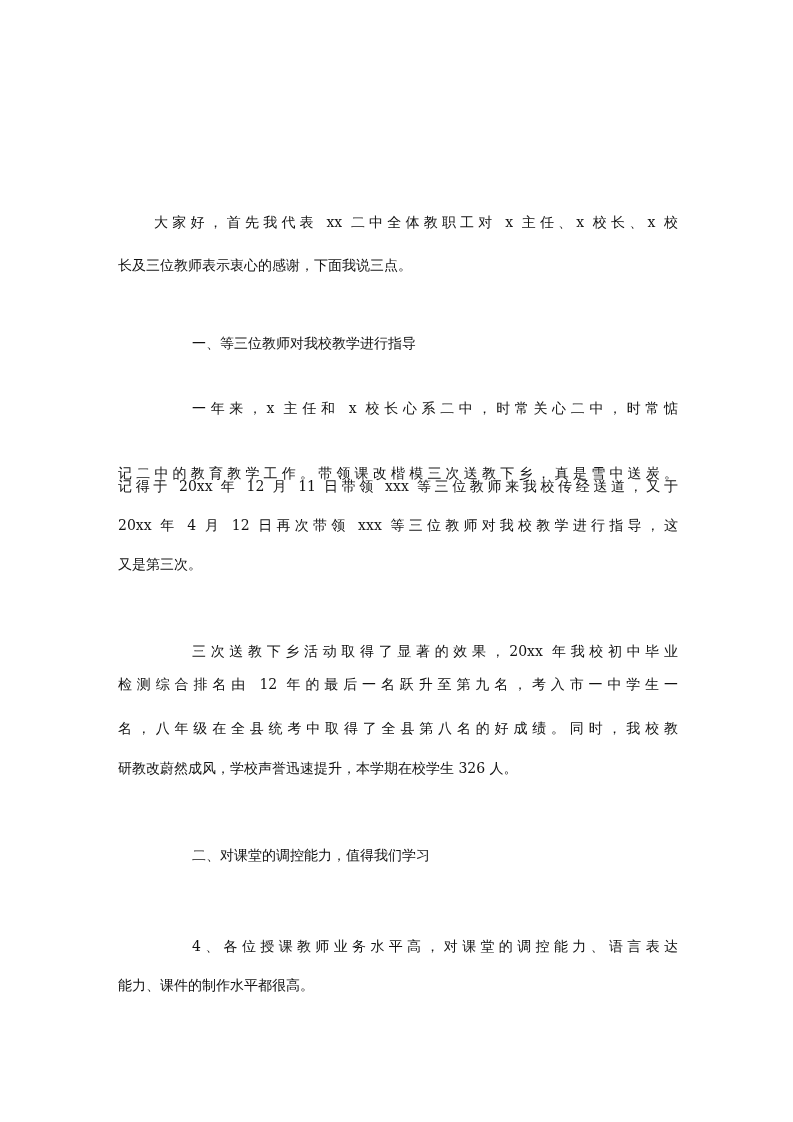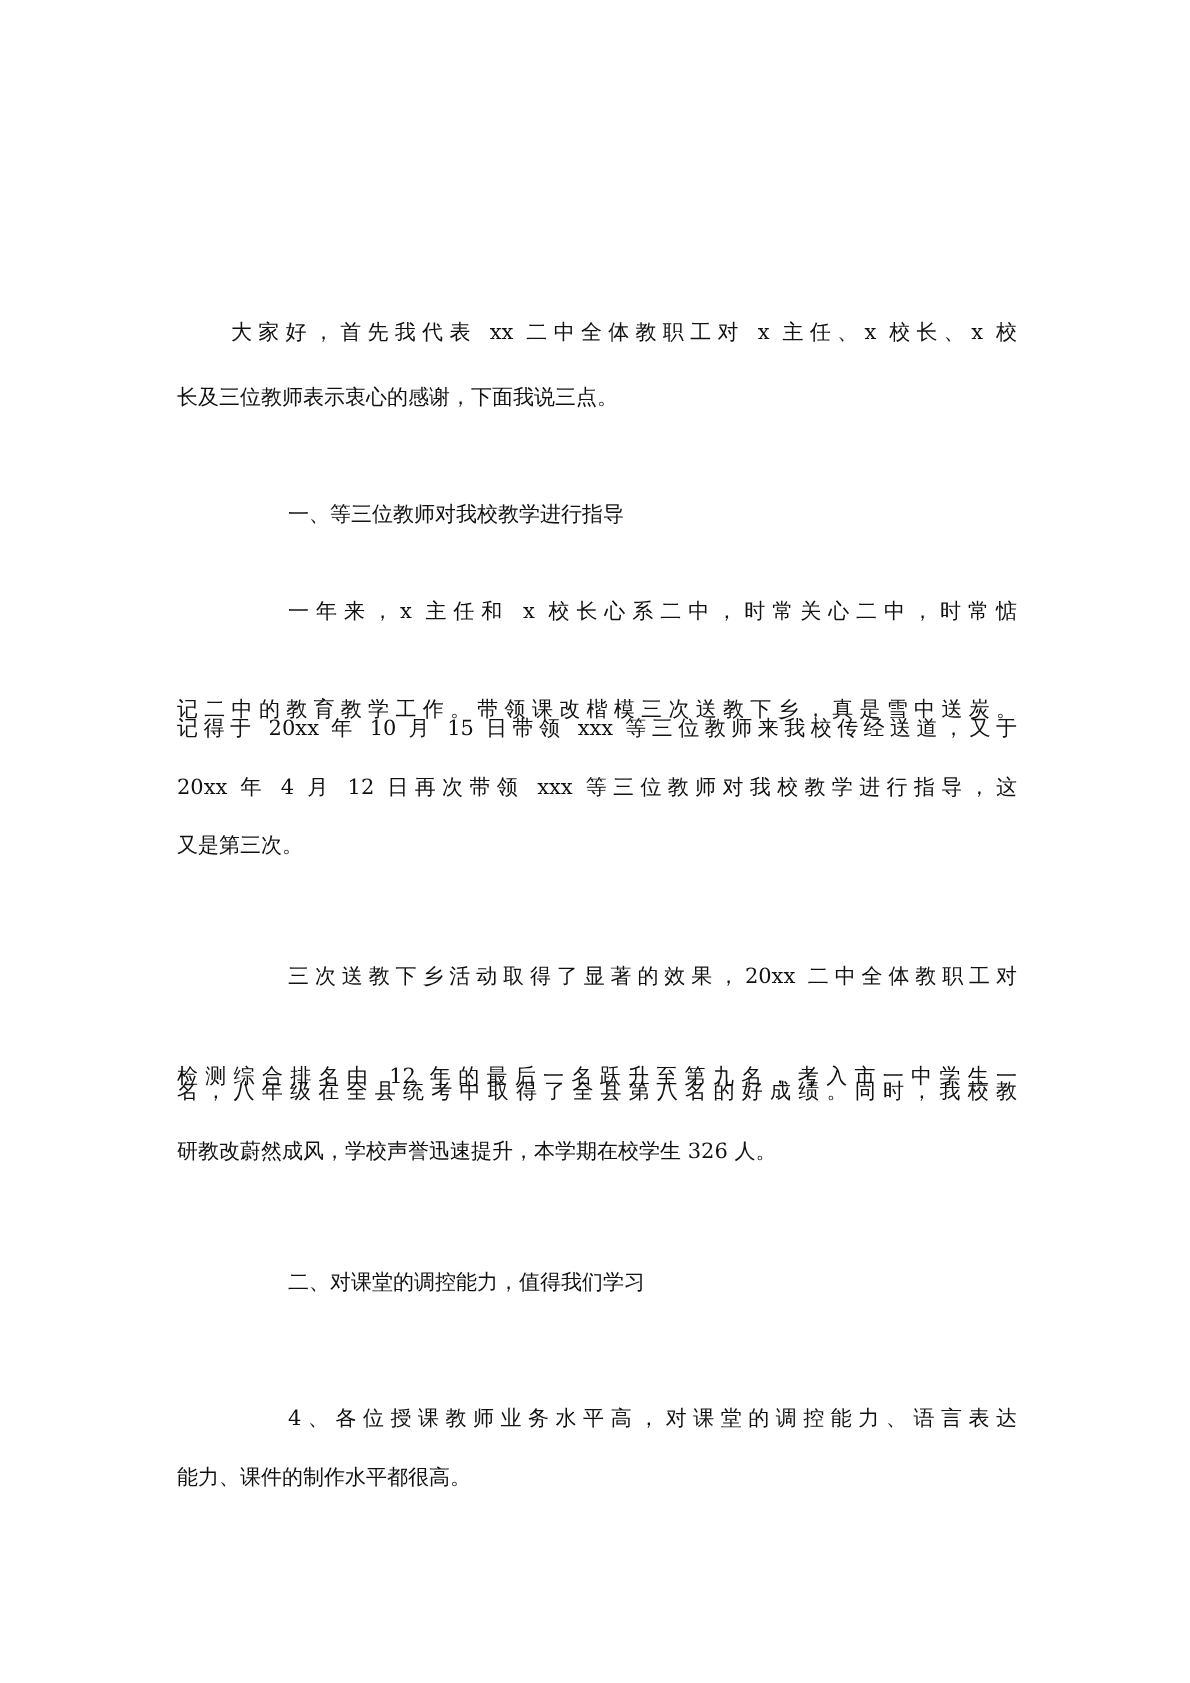--- a/index.html
+++ b/index.html
@@ -42,26 +42,26 @@
 
 <div class="page">
 
   <div class="line justify" style="top:210px; left:154px; width:524px;">大家好，首先我代表 xx 二中全体教职工对 x 主任、x 校长、x 校</div>
   <div class="line" style="top:253px;">长及三位教师表示衷心的感谢，下面我说三点。</div>
 
   <div class="line" style="top:331px; left:192px;">一、等三位教师对我校教学进行指导</div>
 
   <div class="line justify" style="top:396px; left:192px; width:486px;">一年来，x 主任和 x 校长心系二中，时常关心二中，时常惦</div>
   <div class="line justify" style="top:435px;margin-top:26px;">记二中的教育教学工作。带领课改楷模三次送教下乡，真是雪中送炭。</div>
-  <div class="line justify" style="top:474px;">记得于 20xx 年 10 月 15 日带领 xxx 等三位教师来我校传经送道，又于</div>
+  <div class="line justify" style="top:474px;">记得于 20xx 年 12 月 11 日带领 xxx 等三位教师来我校传经送道，又于</div>
   <div class="line justify" style="top:513px;">20xx 年 4 月 12 日再次带领 xxx 等三位教师对我校教学进行指导，这</div>
   <div class="line" style="top:552px;">又是第三次。</div>
 
-  <div class="line justify" style="top:639px; left:192px; width:486px;">三次送教下乡活动取得了显著的效果，20xx 二中全体教职工对</div>
-  <div class="line justify" style="top:706px;">检测综合排名由 12 年的最后一名跃升至第九名，考入市一中学生一</div>
+  <div class="line justify" style="top:639px; left:192px; width:486px;">三次送教下乡活动取得了显著的效果，20xx 年我校初中毕业</div>
+  <div class="line justify" style="top:672px;">检测综合排名由 12 年的最后一名跃升至第九名，考入市一中学生一</div>
   <div class="line justify" style="top:717px;font-family:Liberation Mono, monospace;">名，八年级在全县统考中取得了全县第八名的好成绩。同时，我校教</div>
   <div class="line" style="top:756px;">研教改蔚然成风，学校声誉迅速提升，本学期在校学生 326 人。</div>
 
   <div class="line" style="top:843px; left:192px;">二、对课堂的调控能力，值得我们学习</div>
 
   <div class="line justify" style="top:934px; left:192px; width:486px;">4、各位授课教师业务水平高，对课堂的调控能力、语言表达</div>
   <div class="line" style="top:973px;">能力、课件的制作水平都很高。</div>
 
 </div>
 

